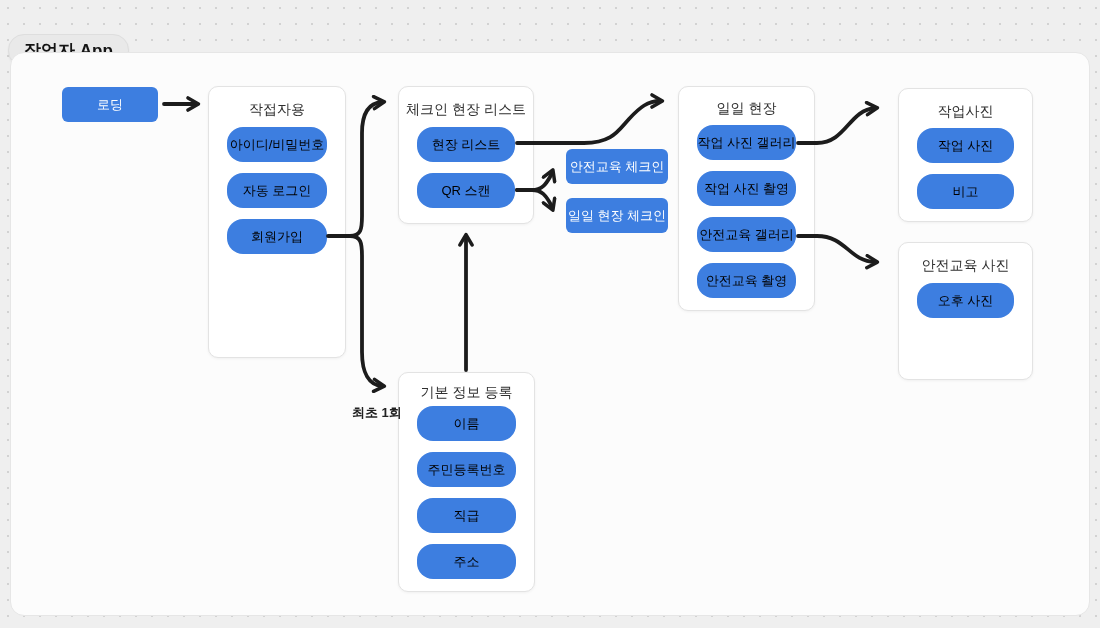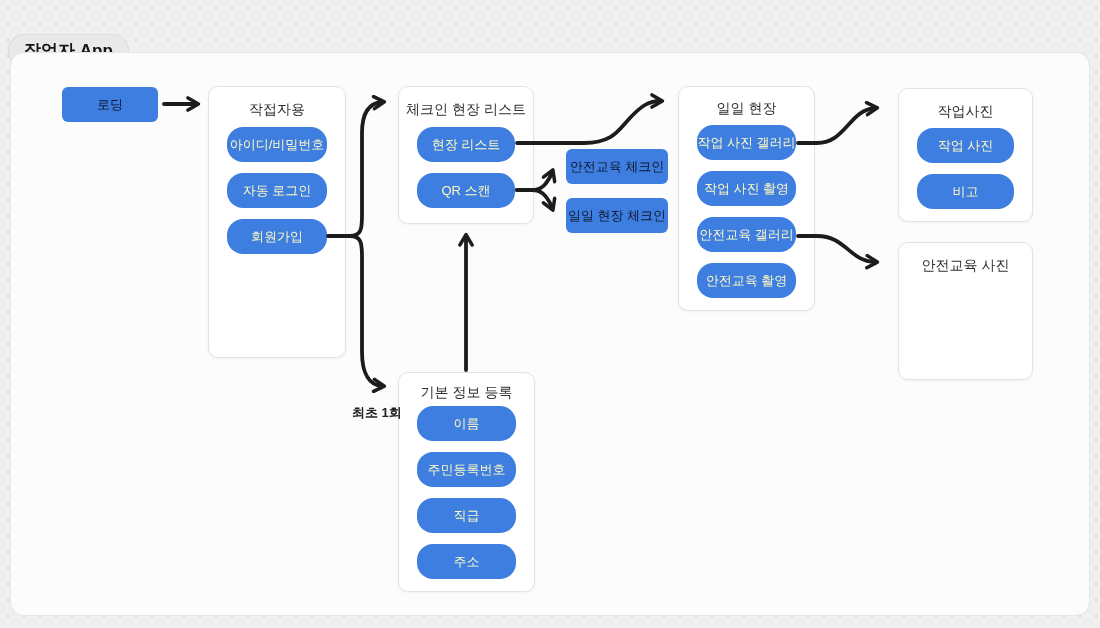--- a/index.html
+++ b/index.html
@@ -37,29 +37,29 @@
   }
   .group-title{
     height:26px;margin-bottom:4px;
     display:flex;align-items:center;justify-content:center;
     font-size:14px;font-weight:500;color:#2f2f2f;white-space:nowrap;
   }
   .btn{
     height:35px;flex:0 0 35px;margin-bottom:11px;
     background:var(--accent);border-radius:16px;
     display:flex;align-items:center;justify-content:center;
-    color:#fef9c3;font-size:13px;white-space:nowrap;
+    color:#000000;font-size:13px;white-space:nowrap;
     cursor:pointer;
   }
   .btn:last-child{margin-bottom:0}
   .node{
     position:absolute;height:35px;
     background:var(--accent);border-radius:6px;
     display:flex;align-items:center;justify-content:center;
-    color:#0f172a;font-size:13px;white-space:nowrap;
+    color:#ffffff;font-size:13px;white-space:nowrap;
     cursor:pointer;
   }
   .edge-label{
     position:absolute;left:344px;top:404px;width:48px;
     font-size:13px;font-weight:600;color:#222;text-align:center;white-space:nowrap;margin-left:8px;
   }
   #edges{position:absolute;left:0;top:0;pointer-events:none}
   #edges path{stroke:var(--arrow);stroke-width:3.8;fill:none;stroke-linecap:round;stroke-linejoin:round}
 </style>
 </head>
@@ -96,20 +96,21 @@
 </div>
 
 <div class="group" style="left:898px;top:88px;width:135px;height:134px">
   <div class="group-title">작업사진</div>
   <div class="btn">작업 사진</div>
   <div class="btn">비고</div>
 </div>
 
 <div class="group" style="left:898px;top:242px;width:135px;height:138px">
   <div class="group-title">안전교육 사진</div>
+  <div class="btn">오후 사진</div>
 </div>
 
 <div class="group" style="left:398px;top:372px;width:137px;height:220px">
   <div class="group-title">기본 정보 등록</div>
   <div class="btn">이름</div>
   <div class="btn">주민등록번호</div>
   <div class="btn">직급</div>
   <div class="btn">주소</div>
 </div>
 

